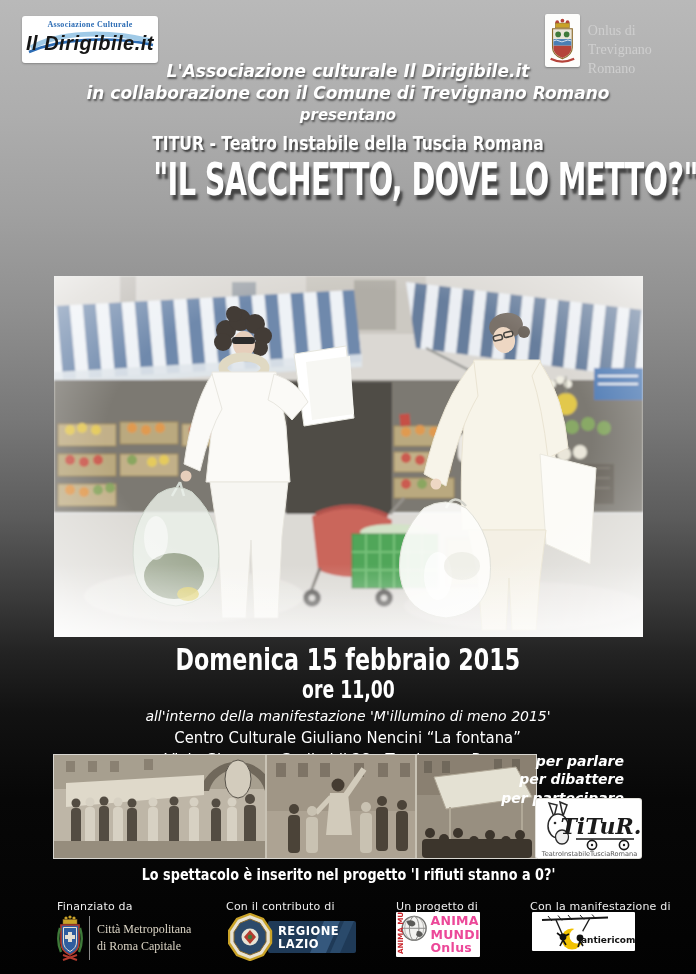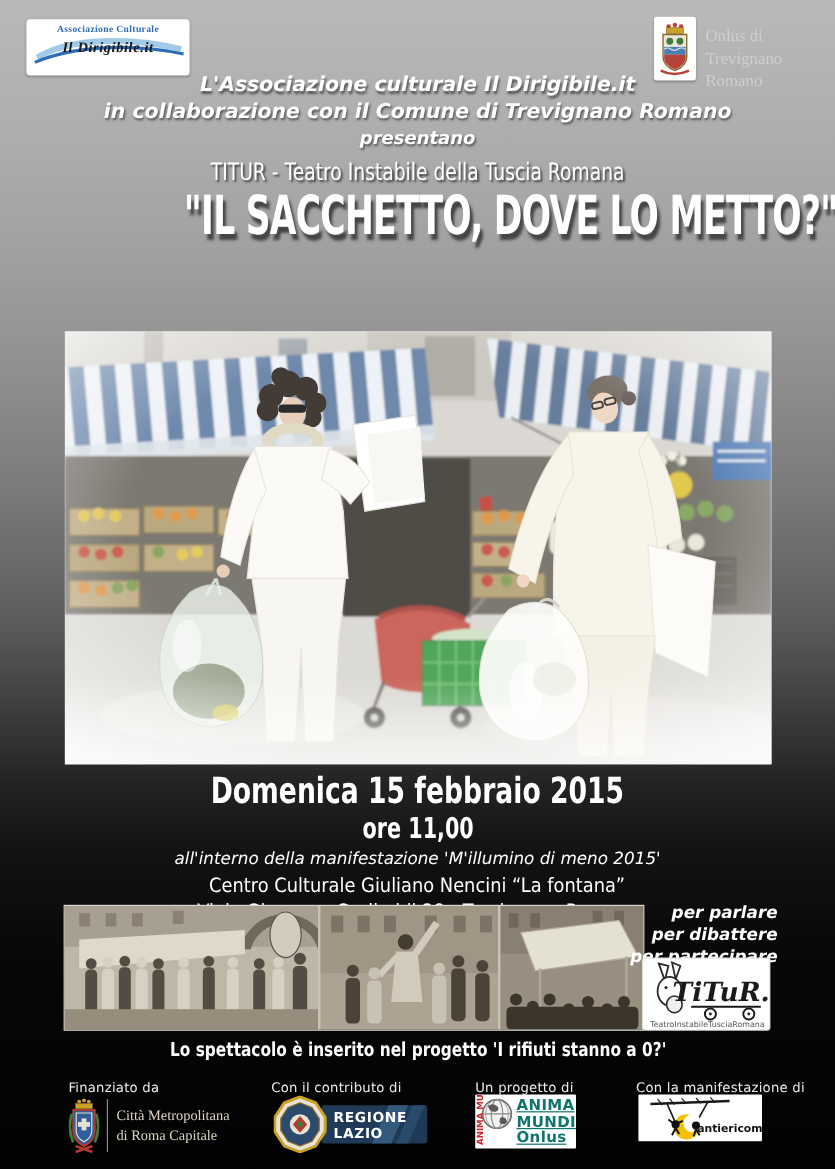--- a/index.html
+++ b/index.html
@@ -12,68 +12,68 @@
   
   .cx{display:inline-block;white-space:nowrap;transform-origin:50% 50%;}
   .sx64{transform:scaleX(.64);} .sx72{transform:scaleX(.72);} .sx74{transform:scaleX(.74);}
   .sx78{transform:scaleX(.78);} .sx80{transform:scaleX(.80);} .sx90{transform:scaleX(.90);}
   
   .dirigibile{position:absolute;left:22px;top:16px;width:136px;height:47px;background:#fff;
     border-radius:3px;box-shadow:0 1px 2px rgba(0,0,0,.25);text-align:center;overflow:hidden;}
   .dirigibile .tagline{margin-top:4px;font-size:8px;font-weight:bold;color:#2d6db5;
     font-family:"Liberation Serif",serif;letter-spacing:.3px;position:relative;z-index:2;}
   .dirigibile .swoosh{position:absolute;left:3px;top:12px;z-index:1;}
-  .dirigibile .name{position:relative;z-index:2;margin-top:3px;font-family:Liberation Serif, serif;
-    font-style:italic;font-weight:bold;font-size:12px;color:#161616;letter-spacing:.5px;}
+  .dirigibile .name{position:relative;z-index:2;margin-top:3px;font-family:Liberation Sans, sans-serif;
+    font-style:italic;font-weight:bold;font-size:20px;color:#161616;letter-spacing:.5px;}
   .comune{position:absolute;left:545px;top:14px;display:flex;align-items:flex-start;}
   .comune .crest{width:37px;height:53px;background:#fdfdfb;border-radius:2px;box-shadow:0 1px 2px rgba(0,0,0,.3);}
   .comune .txt{margin-left:8px;margin-top:8px;font-family:"Liberation Serif","DejaVu Serif",serif;
     font-size:14px;line-height:1.35;color:#cfcfcf;}
   
   .intro{position:absolute;left:0;right:0;top:61px;text-align:center;color:#fff;
     font-style:italic;font-weight:bold;text-shadow:1px 2px 2px rgba(35,35,35,.65);}
   .intro .l{font-size:17px;line-height:1.28;}
   .intro .l3{font-size:15px;margin-top:1px;}
   .company{position:absolute;left:0;right:0;top:131px;text-align:center;color:#fff;
-    font-weight:normal;font-size:20px;text-shadow:2px 2px 2px rgba(25,25,25,.75);}
+    font-weight:bold;font-size:20px;text-shadow:2px 2px 2px rgba(25,25,25,.75);}
   .title{position:absolute;left:0;right:0;top:153px;text-align:center;color:#fff;}
   .title .inner{font-size:45px;font-weight:bold;letter-spacing:-1px;
     text-shadow:4px 5px 3px rgba(45,45,45,.8);}
   .subtitle{position:absolute;left:0;right:0;top:224px;text-align:center;color:#fff;
     font-weight:bold;font-size:20px;line-height:1.25;text-shadow:1px 2px 2px rgba(35,35,35,.65);}
   
   .photo{position:absolute;left:54px;top:276px;width:589px;height:361px;overflow:hidden;
     background:#ddd;}
   
   .event{position:absolute;left:0;right:0;top:643px;text-align:center;color:#fff;}
   .event .date{font-size:30px;font-weight:bold;line-height:1.12;}
   .event .time{font-size:24px;font-weight:bold;line-height:1.05;margin-top:1px;}
   .event .festival{font-size:14px;font-style:italic;margin-top:6px;line-height:1.1;}
   .event .venue{font-size:16.5px;margin-top:5px;line-height:1.1;}
   .event .address{font-size:16.5px;margin-top:4px;line-height:1.1;}
   
   .strip{position:absolute;left:54px;top:755px;width:482px;height:103px;outline:1px solid #d8d6d0;}
-  .participation{position:absolute;right:48px;top:752px;text-align:right;color:#fff;
+  .participation{position:absolute;right:72px;top:752px;text-align:right;color:#fff;
     font-style:italic;font-weight:bold;font-size:14px;line-height:1.32;}
   .titur{position:absolute;right:55px;top:799px;width:105px;height:59px;background:#fff;
     border-radius:2px;box-shadow:0 0 0 1px #e2e0da;}
   
   .project{position:absolute;left:0;right:0;top:865px;text-align:center;color:#fff;
     font-weight:bold;font-size:16px;}
   
   .flabel{position:absolute;top:900px;font-size:11px;color:#ededed;letter-spacing:.2px;}
   .f1l{left:57px;} .f2l{left:226px;} .f3l{left:396px;} .f4l{left:530px;}
   .f1{position:absolute;left:57px;top:914px;display:flex;align-items:center;}
   .f1 .sep{width:1px;height:44px;background:#8a8a8a;margin:0 7px 0 6px;}
   .f1 .org{font-family:"Liberation Serif","DejaVu Serif",serif;font-size:12px;
     line-height:1.45;color:#ddd6c6;}
   .f2{position:absolute;left:228px;top:913px;display:flex;align-items:center;}
   .f3{position:absolute;left:396px;top:912px;width:84px;height:45px;background:#fff;
     display:flex;align-items:center;border-radius:1px;}
-  .f3 .org{font-size:12.5px;font-weight:bold;color:#0f766e;line-height:1.08;letter-spacing:.3px;text-decoration:underline;}
+  .f3 .org{font-size:12.5px;font-weight:bold;color:#ec4899;line-height:1.08;letter-spacing:.3px;}
   .f4{position:absolute;left:532px;top:912px;width:103px;height:39px;background:#fff;border-radius:1px;}
 </style>
 </head>
 <body>
 
 <div class="poster">
 
   <div class="dirigibile">
     <div class="tagline">Associazione Culturale</div>
     <svg class="swoosh" width="130" height="26" viewBox="0 0 130 26">

